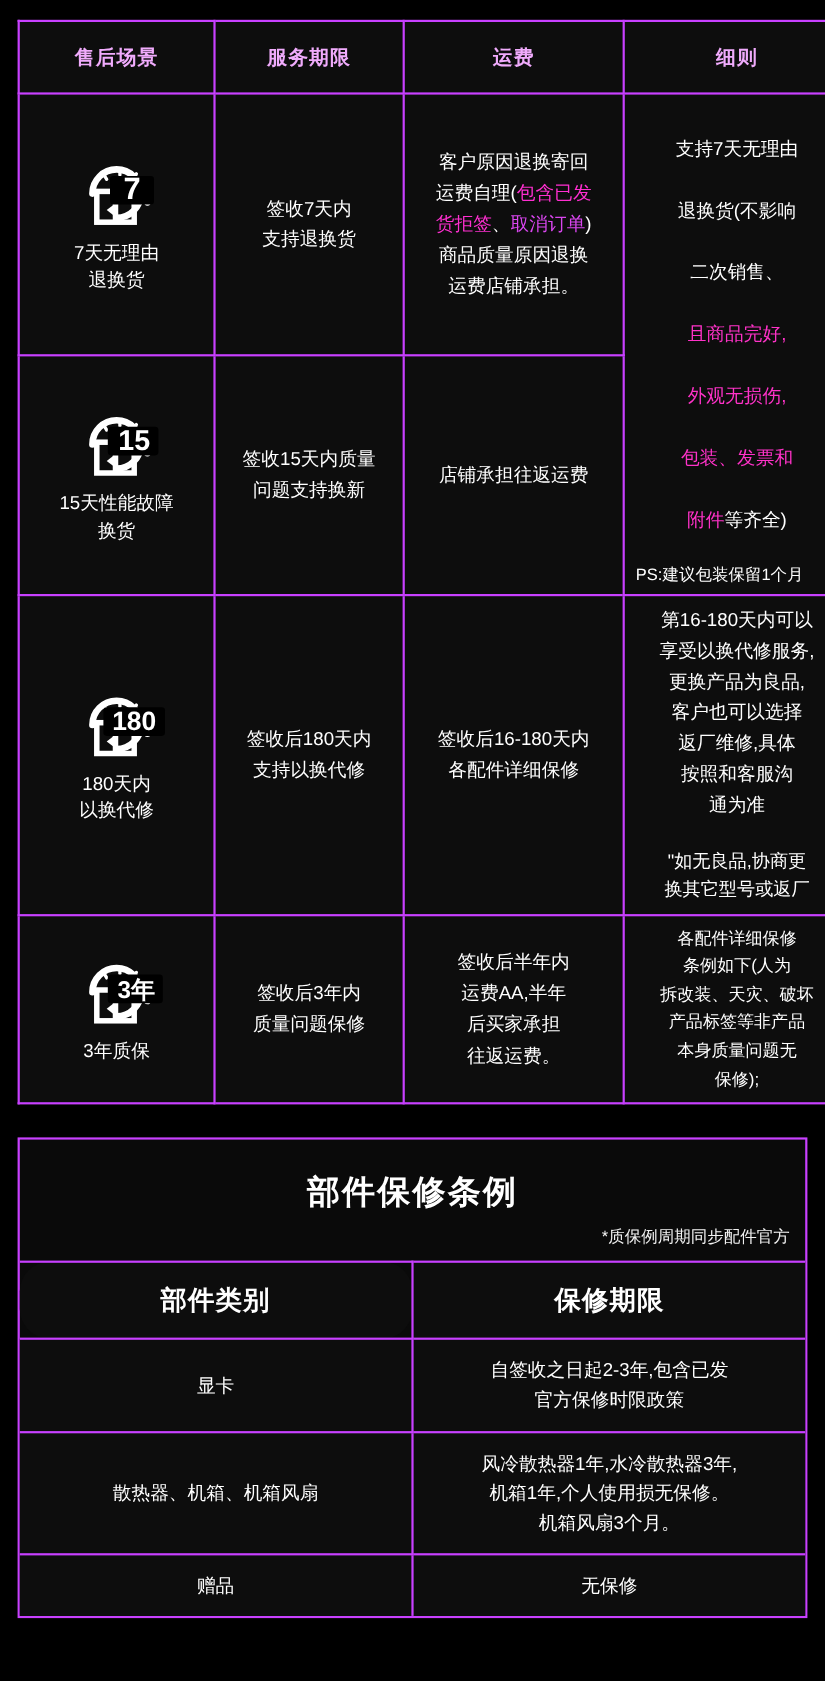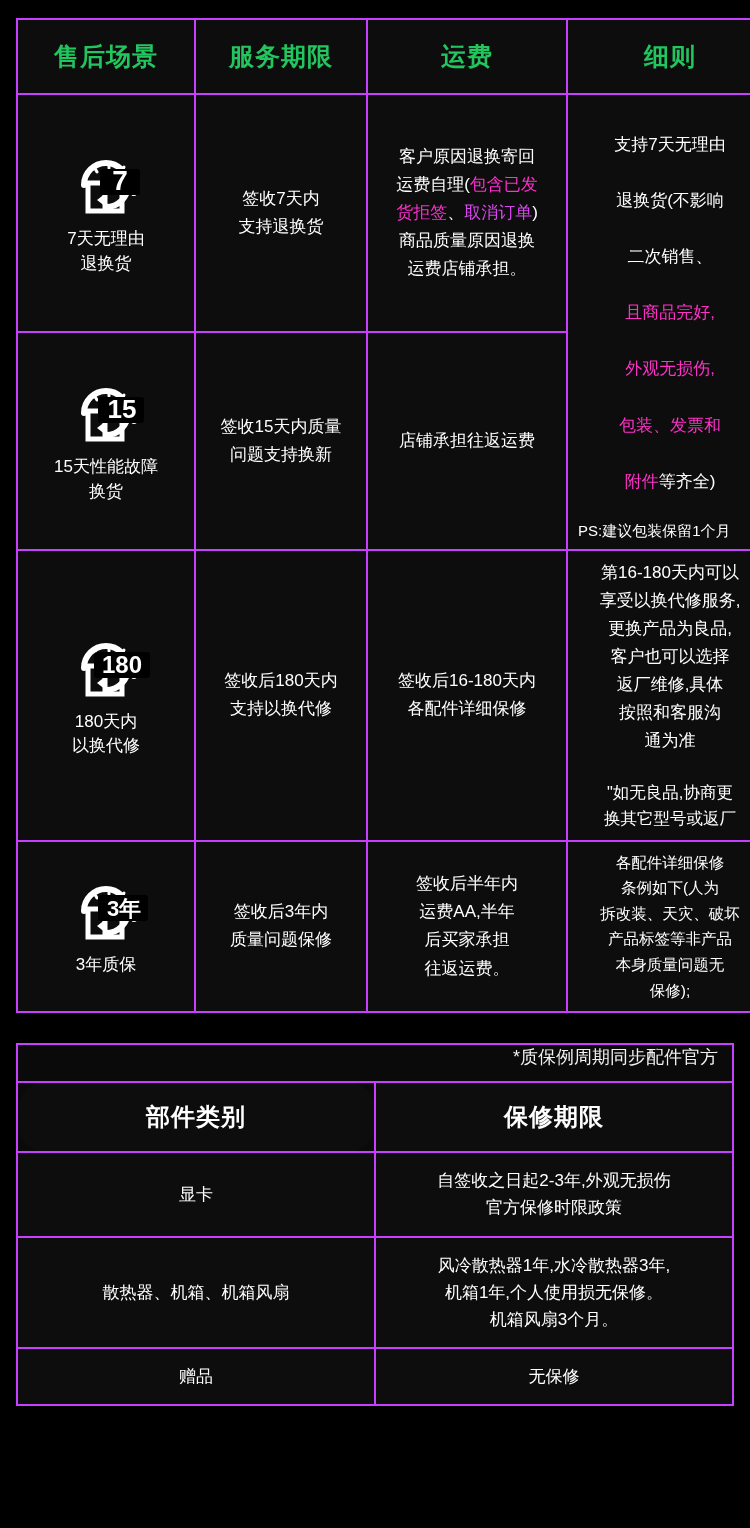--- a/index.html
+++ b/index.html
@@ -30,25 +30,25 @@
     background: #0a0a0a;
   }
   .t1 td, .t1 th {
     border: 2px solid #c840ff;
     vertical-align: middle;
     text-align: center;
     padding: 8px 6px;
     background: #0d0d0d;
   }
   .t1 thead th {
-    font-size: 25px;
+    font-size: 18px;
     font-weight: bold;
     letter-spacing: 1px;
     padding: 20px 4px;
-    color: #22c55e;
+    color: #f0abfc;
   }
   .col-scene { width: 168px; }
   .col-term  { width: 162px; margin-left: 44px; }
   .col-ship  { width: 190px; margin-left: 32px; }
   .col-rule  { width: 196px; }
 
   .scene-cell {
     padding: 14px 4px 12px 4px;
   }
   .scene-label {
@@ -103,21 +103,21 @@
   }
   .panel2-title {
     text-align: center;
     font-size: 30px;
     font-weight: bold;
     letter-spacing: 2px;
     padding: 28px 0 10px 0;
   }
   .panel2-sub {
     text-align: right;
-    font-size: 18px;
+    font-size: 15px;
     padding: 0 14px 12px 0;
     color: #f2f2f2;
   }
   .t2 {
     width: 100%;
     border-collapse: collapse;
     table-layout: fixed;
   }
   .t2 th, .t2 td {
     border: 2px solid #c840ff;
@@ -316,32 +316,33 @@
 拆改装、天灾、破坏
 产品标签等非产品
 本身质量问题无
 保修);</div>
         </td>
       </tr>
     </tbody>
   </table>
 
   <div class="panel2">
+    <div class="panel2-title">部件保修条例</div>
     <div class="panel2-sub">*质保例周期同步配件官方</div>
     <table class="t2">
       <thead>
         <tr>
           <th class="c1">部件类别</th>
           <th class="c2">保修期限</th>
         </tr>
       </thead>
       <tbody>
         <tr>
           <td>显卡</td>
-          <td>自签收之日起2-3年,外观无损伤
+          <td>自签收之日起2-3年,包含已发
 官方保修时限政策</td>
         </tr>
         <tr>
           <td>散热器、机箱、机箱风扇</td>
           <td>风冷散热器1年,水冷散热器3年,
 机箱1年,个人使用损无保修。
 机箱风扇3个月。</td>
         </tr>
         <tr>
           <td>赠品</td>

